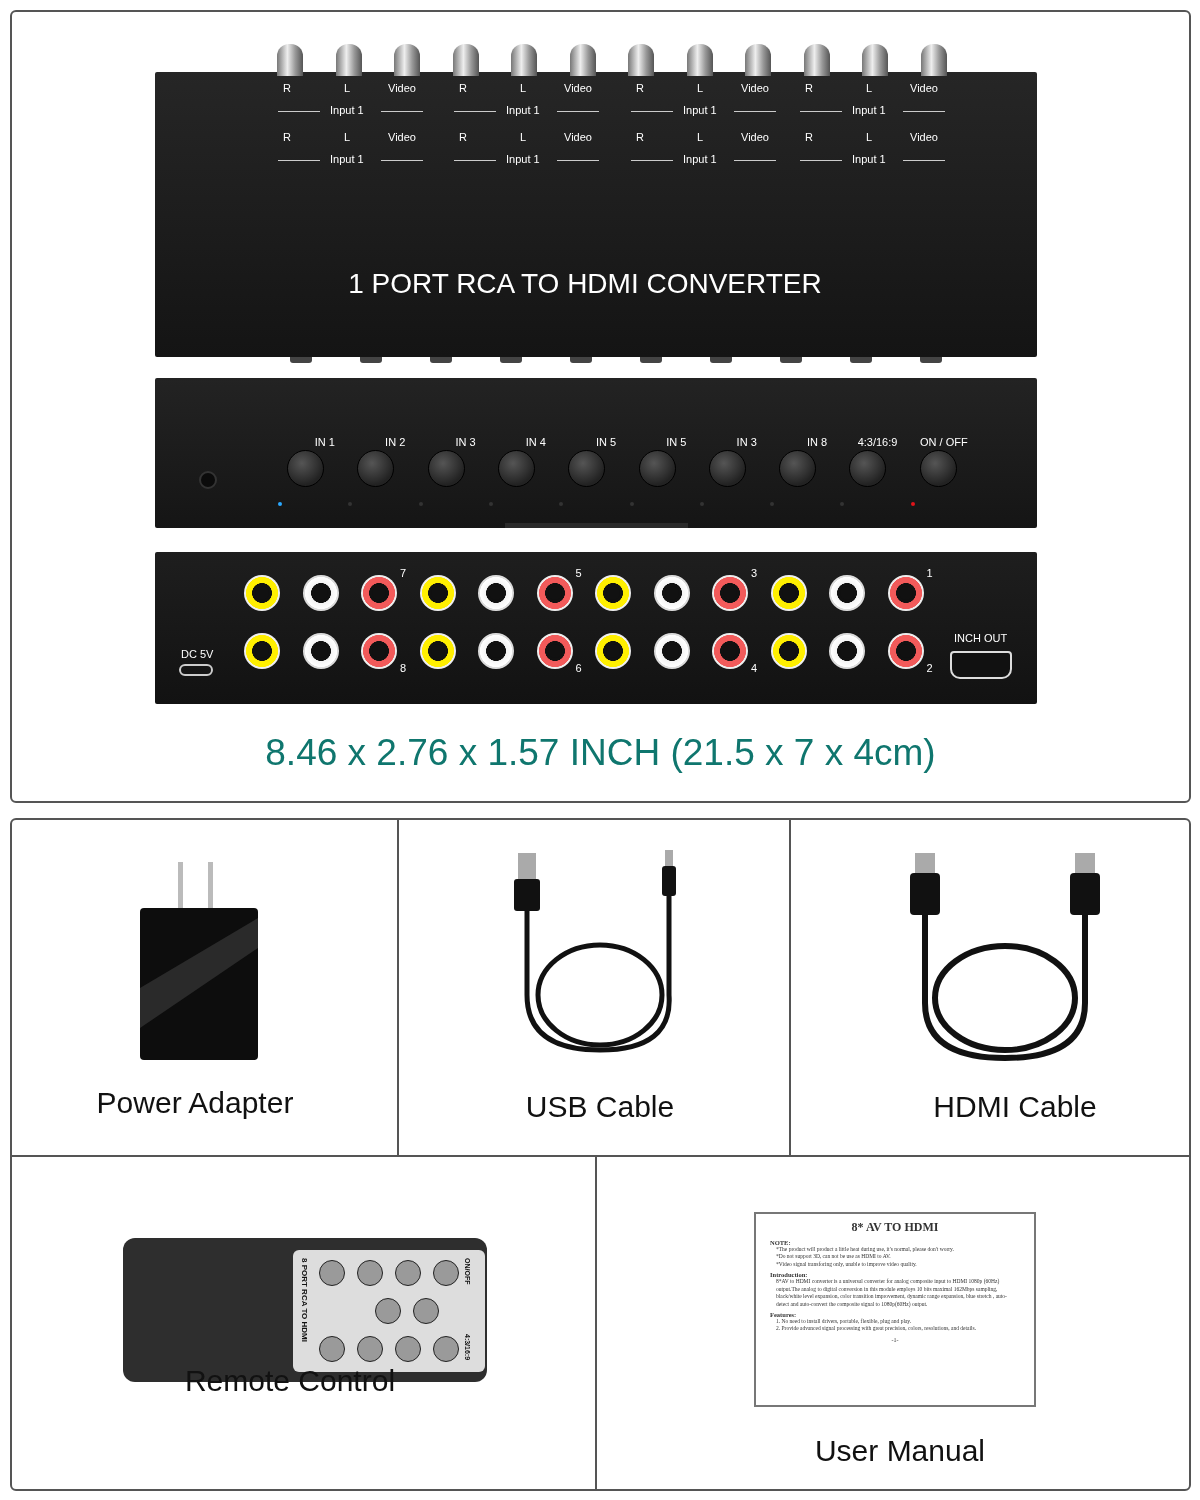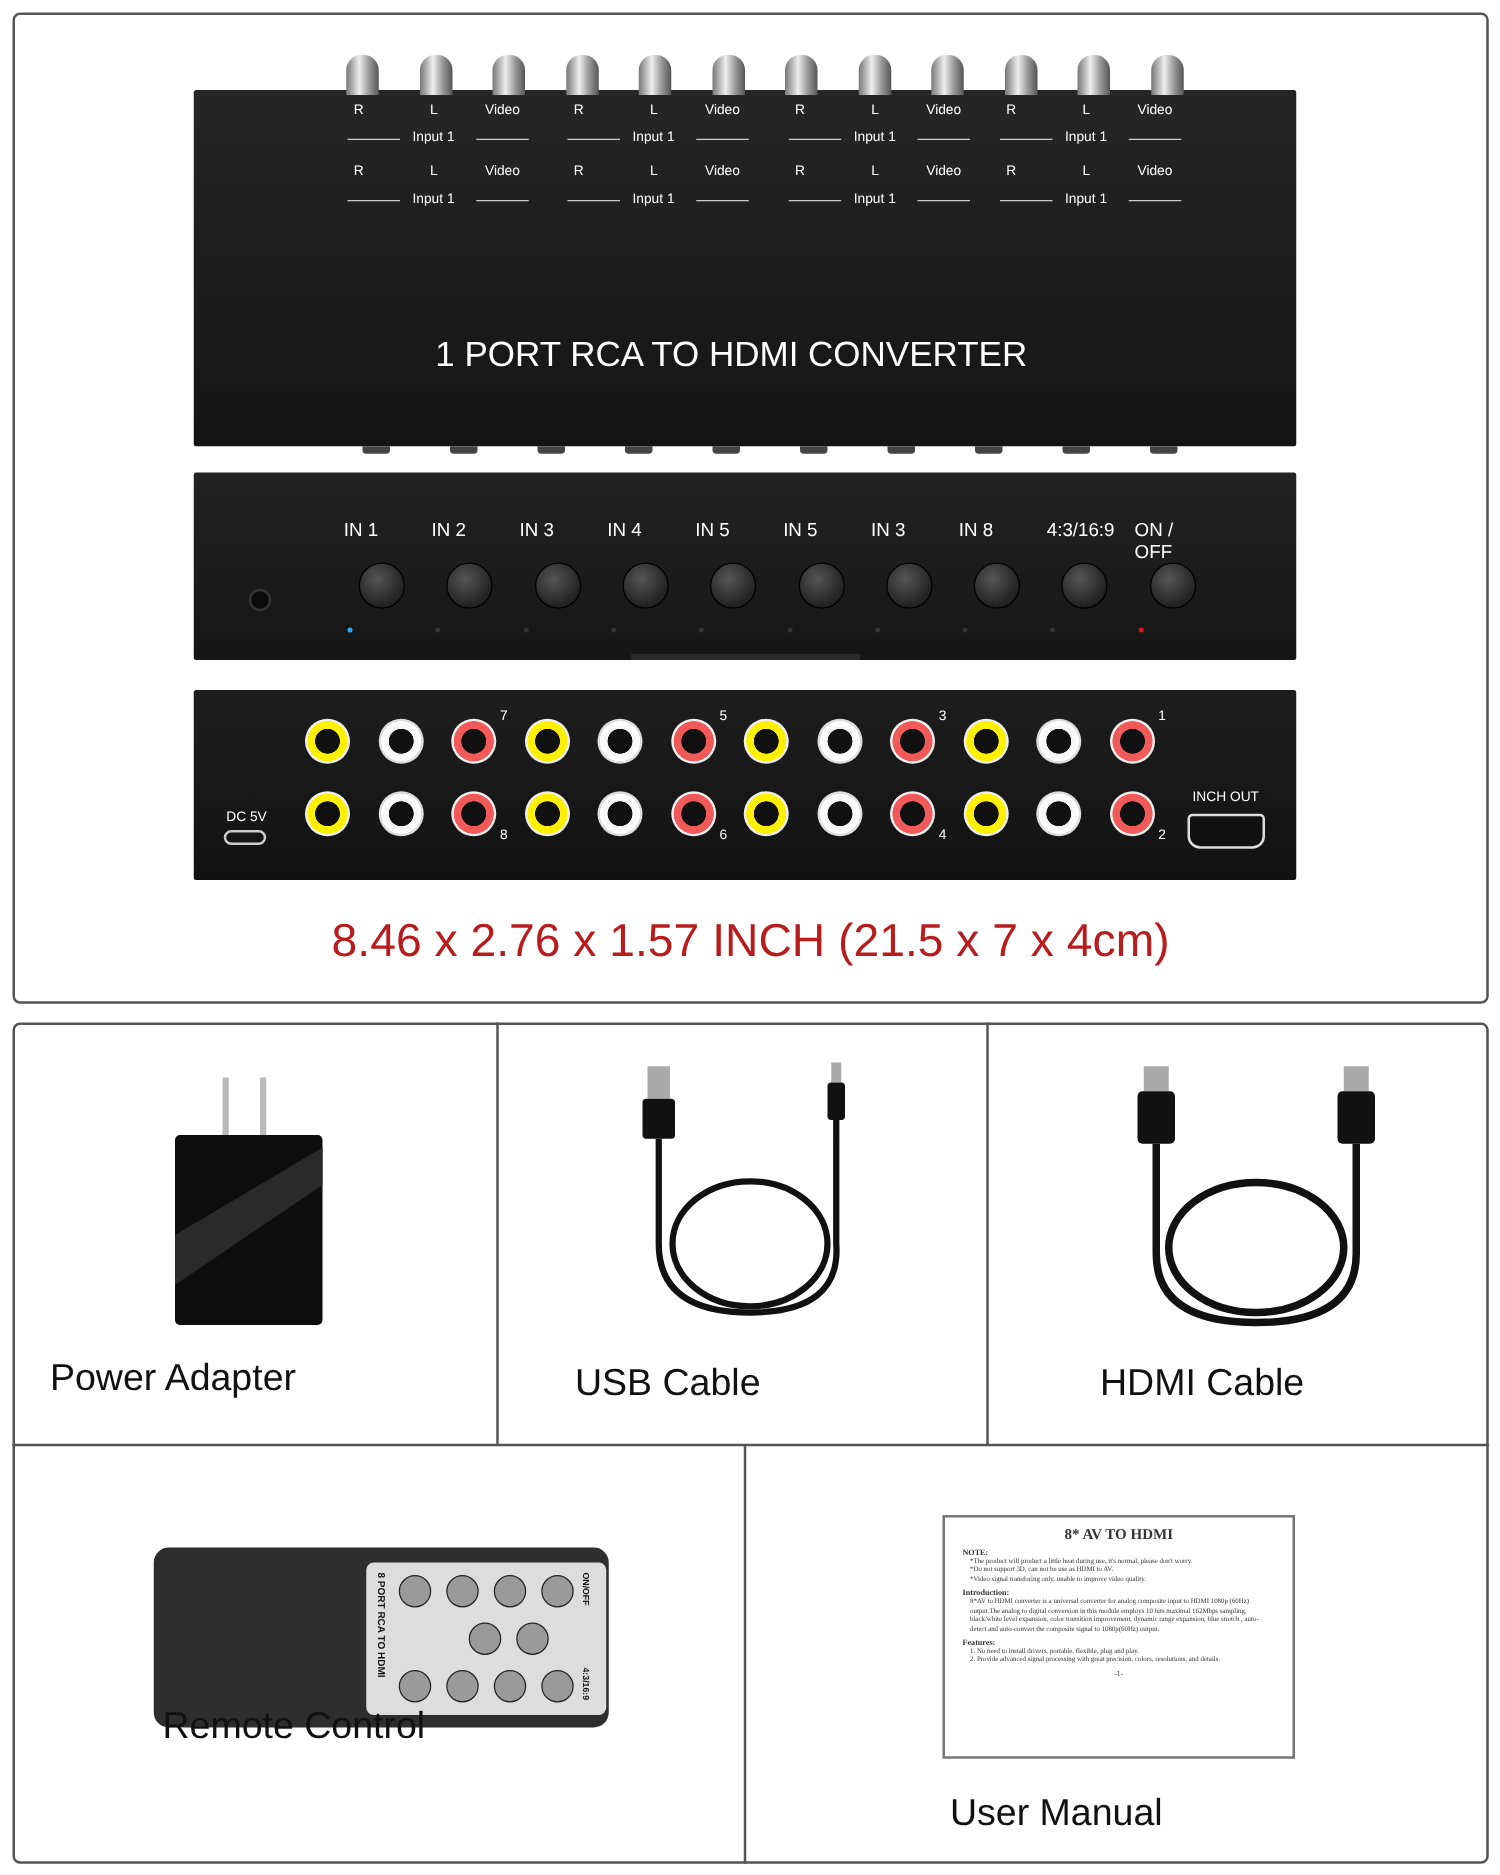--- a/index.html
+++ b/index.html
@@ -10,33 +10,33 @@
 .hline{position:absolute;background:#555}
 .vline{position:absolute;background:#555}
 .device{position:absolute;background:#1d1d1d;border-radius:2px}
 .dev1{left:155px;top:72px;width:882px;height:285px;background:linear-gradient(#262626,#141414)}
 .rca-top{position:absolute;top:44px;width:26px;height:32px;background:linear-gradient(90deg,#777,#eee 40%,#999 70%,#555);border-radius:12px 12px 0 0}
 .lbl{position:absolute;color:#fff;font-size:11px}
 .lbl-line{position:absolute;height:1px;background:#ccc}
 .title-big{position:absolute;left:155px;top:268px;width:860px;text-align:center;color:#fff;font-size:28px}
 .knob-bot{position:absolute;top:357px;width:22px;height:6px;background:#444;border-radius:0 0 3px 3px}
 .dev2{left:155px;top:378px;width:882px;height:150px;background:linear-gradient(#232323,#151515)}
-.btn-lbl{position:absolute;top:416px;color:#fff;font-size:15px;width:60px;text-align:left}
+.btn-lbl{position:absolute;top:436px;color:#fff;font-size:11px;width:60px;text-align:right}
 .btn{position:absolute;top:450px;width:37px;height:37px;border-radius:50%;background:radial-gradient(circle at 40% 35%,#555,#222 70%);border:1px solid #000}
 .led{position:absolute;top:502px;width:4px;height:4px;border-radius:50%;background:#333}
 .dev3{left:155px;top:552px;width:882px;height:152px;background:linear-gradient(#1e1e1e,#121212)}
 .jack{position:absolute;width:36px;height:36px;border-radius:50%;display:flex;align-items:center;justify-content:center}
 .jack::after{content:"";width:14px;height:14px;border-radius:50%;background:#111}
 .jack.y{background:radial-gradient(#111 38%,#ffef00 40%,#ffef00 62%,#eee 64%)}
 .jack.w{background:radial-gradient(#111 38%,#f4f4f4 40%,#fff 62%,#ddd 64%)}
 .jack.r{background:radial-gradient(#111 38%,#f25a5a 40%,#f25a5a 62%,#eee 64%)}
 .plus{position:absolute;color:#fff;font-size:12px}
 .num{position:absolute;color:#fff;font-size:11px}
-.dims{position:absolute;left:10px;top:732px;width:1181px;text-align:center;font-size:37px;color:#b91c1c}
-.acc-label{position:absolute;font-size:30px;color:#111;}
+.dims{position:absolute;left:10px;top:732px;width:1181px;text-align:center;font-size:37px;color:#0f766e}
+.acc-label{position:absolute;font-size:30px;color:#111;text-align:center}
 .manual{position:absolute;left:754px;top:1212px;width:282px;height:195px;border:2px solid #777;background:#fff;padding:6px 14px;font-family:"Liberation Serif",serif;color:#333}
 .manual h3{text-align:center;font-size:12px;margin-bottom:4px}
 .manual h4{font-size:6.5px;margin-top:3px}
 .manual p{font-size:5.5px;line-height:1.35;padding-left:6px}
 .manual .pg{text-align:center;font-size:6px;margin-top:4px}
 .remote{position:absolute;left:123px;top:1238px;width:364px;height:144px;background:#2e2e2e;border-radius:12px}
 .rpanel{position:absolute;left:170px;top:12px;width:192px;height:122px;background:#ddd;border-radius:6px}
 .rbtn{position:absolute;width:26px;height:26px;border-radius:50%;background:#9a9a9a;border:1.5px solid #222}
 .rtxt{position:absolute;font-size:8px;color:#111;font-weight:bold;transform:rotate(90deg);transform-origin:left top;white-space:nowrap}
 </style>

